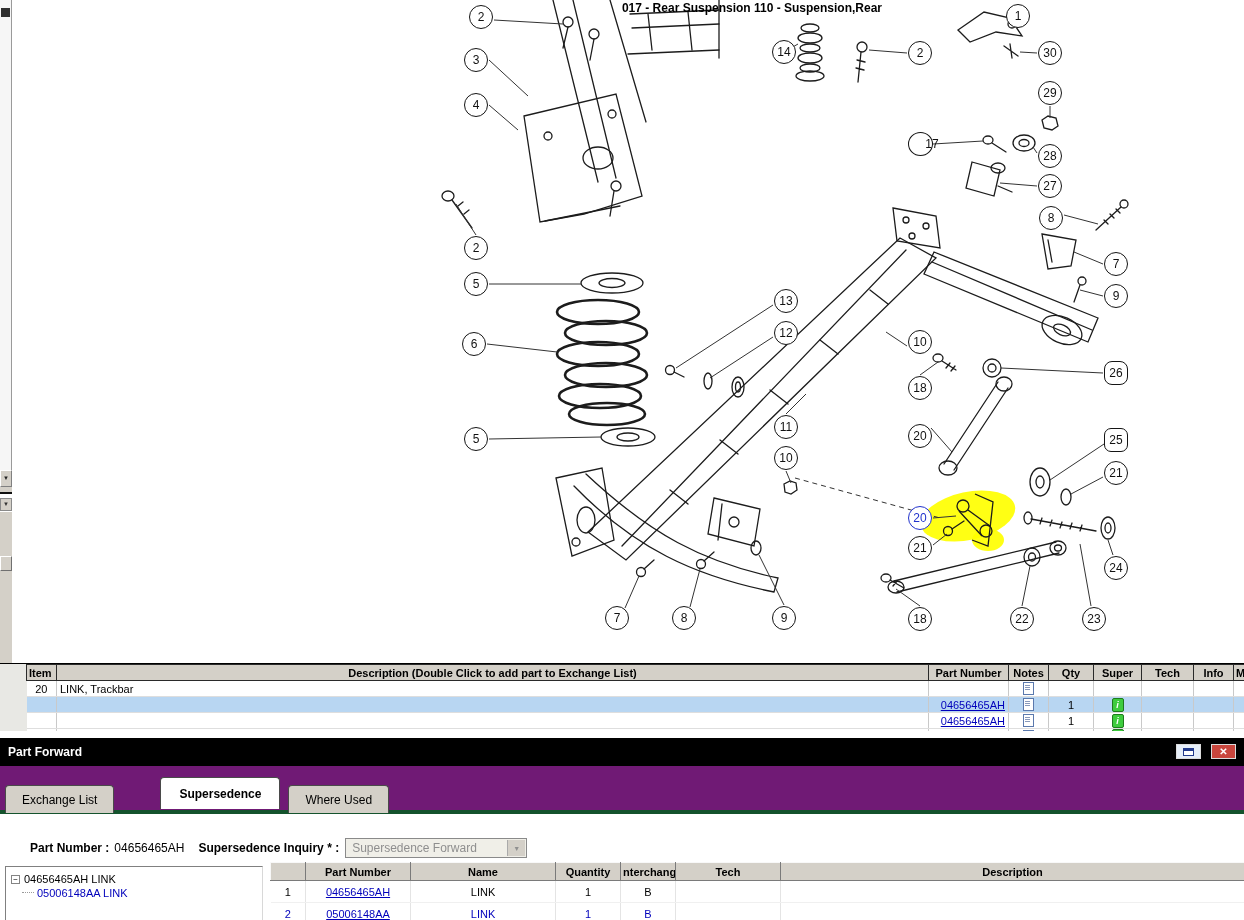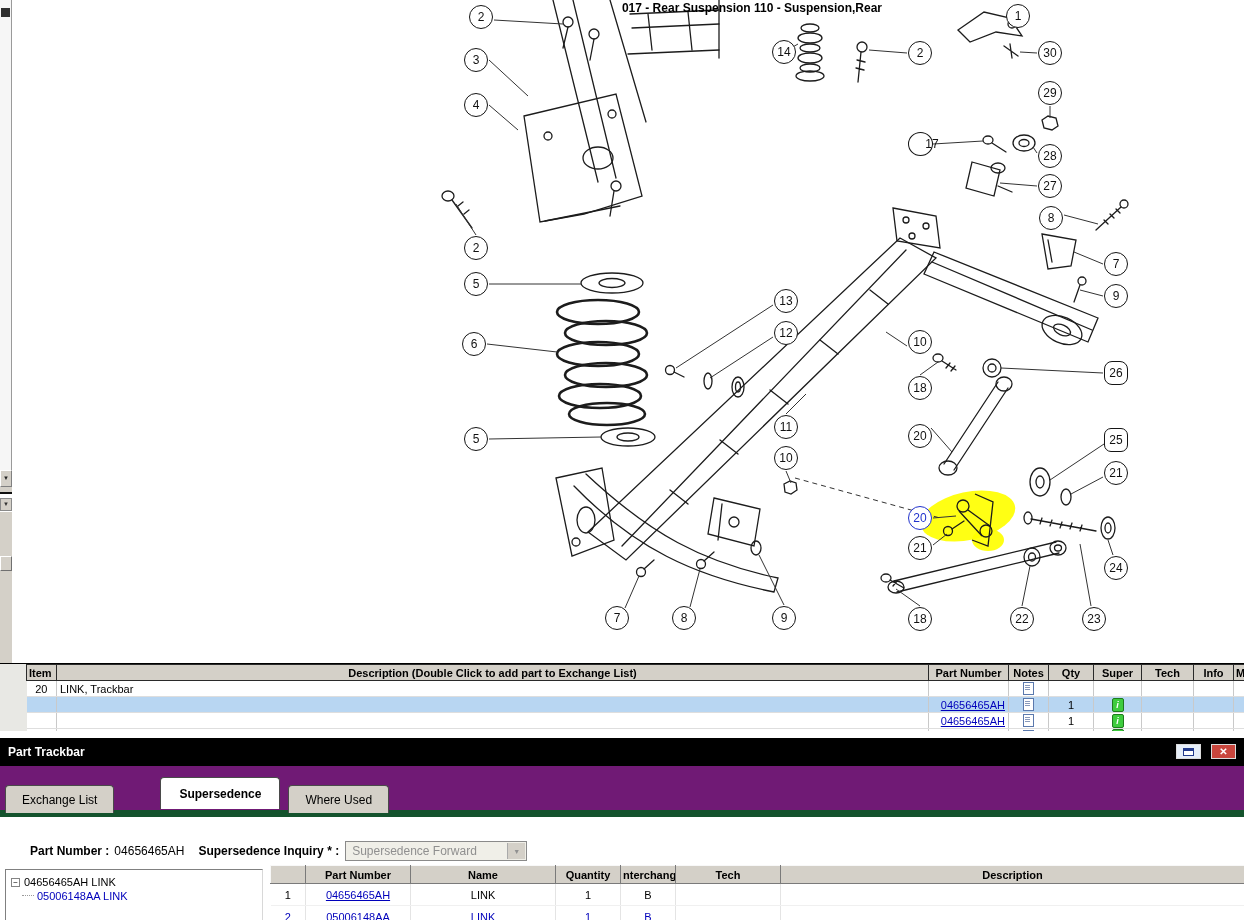--- a/index.html
+++ b/index.html
@@ -64,21 +64,21 @@
   .win-glyph{width:11px;height:8px;background:#fff;border:1px solid #223a8c;border-top:3px solid #223a8c;box-sizing:border-box;}
   .tb-btn.close{background:var(--close_red);color:#fff;font-size:10px;font-weight:bold;line-height:13px;}
   #pd-body{position:relative;height:154px;background:#701a75;overflow:hidden;}
   #tabs{position:absolute;top:8px;left:0;height:36px;z-index:3;white-space:nowrap;}
   .tab{display:inline-block;vertical-align:bottom;padding:7px 16px 6px;background:#d4d0c8;
       border:1px solid #4a4a4a;border-bottom:none;border-radius:4px 4px 0 0;font-size:12px;position:relative;top:7px;cursor:pointer;}
   .tab.active{background:#fff;top:3px;padding:9px 18px 8px;font-weight:bold;z-index:4;}
   .tab:nth-child(1){margin-left:5px;}
   .tab:nth-child(2){margin-left:46px;}
   .tab:nth-child(3){margin-left:8px;}
-  #pd-content{position:absolute;top:44px;left:0;right:0;bottom:0;background:#fff;border-top:7px solid #14532d;z-index:2;}
+  #pd-content{position:absolute;top:44px;left:0;right:0;bottom:0;background:#fff;border-top:4px solid #14532d;z-index:2;}
   #form-row{margin:24px 0 0 30px;font-size:12px;display:flex;align-items:center;}
   .lbl{font-weight:bold;font-size:12px;}
   .val{margin-left:5px;font-size:12px;}
   .lbl2{margin-left:14px;}
   #inquiry-select{display:inline-flex;align-items:center;width:182px;height:20px;border:1px solid #8a8a8a;
       background:#f0efe8;margin-left:6px;position:relative;font-size:12px;color:#8f8f8f;padding-left:6px;box-sizing:border-box;}
   .sel-arrow{position:absolute;right:1px;top:1px;bottom:1px;width:17px;background:#d4d0c8;border-left:1px solid #aaa;
       color:#909090;font-size:7px;display:flex;align-items:center;justify-content:center;}
   #tree-box{position:absolute;left:5px;top:52px;width:258px;height:62px;background:#fff;box-sizing:border-box;
       border:1px solid;border-color:#808080 #d8d8d8 #d8d8d8 #808080;padding:5px 2px 2px 2px;overflow:hidden;}
@@ -406,21 +406,21 @@
             <td class="c-tech"></td>
             <td class="c-info"></td>
             <td class="c-m"></td>
           </tr>
         </tbody>
     </table>
   </div>
 
   <div id="part-details">
     <div id="pd-titlebar">
-      <span>Part Trackbar</span>
+      <span>Part Forward</span>
       <div class="tb-buttons">
         <div class="tb-btn win">
             <span class="win-glyph"></span>
           </div>
         <div class="tb-btn close">
             <span>✕</span>
           </div>
       </div>
     </div>
     <div id="pd-body">

